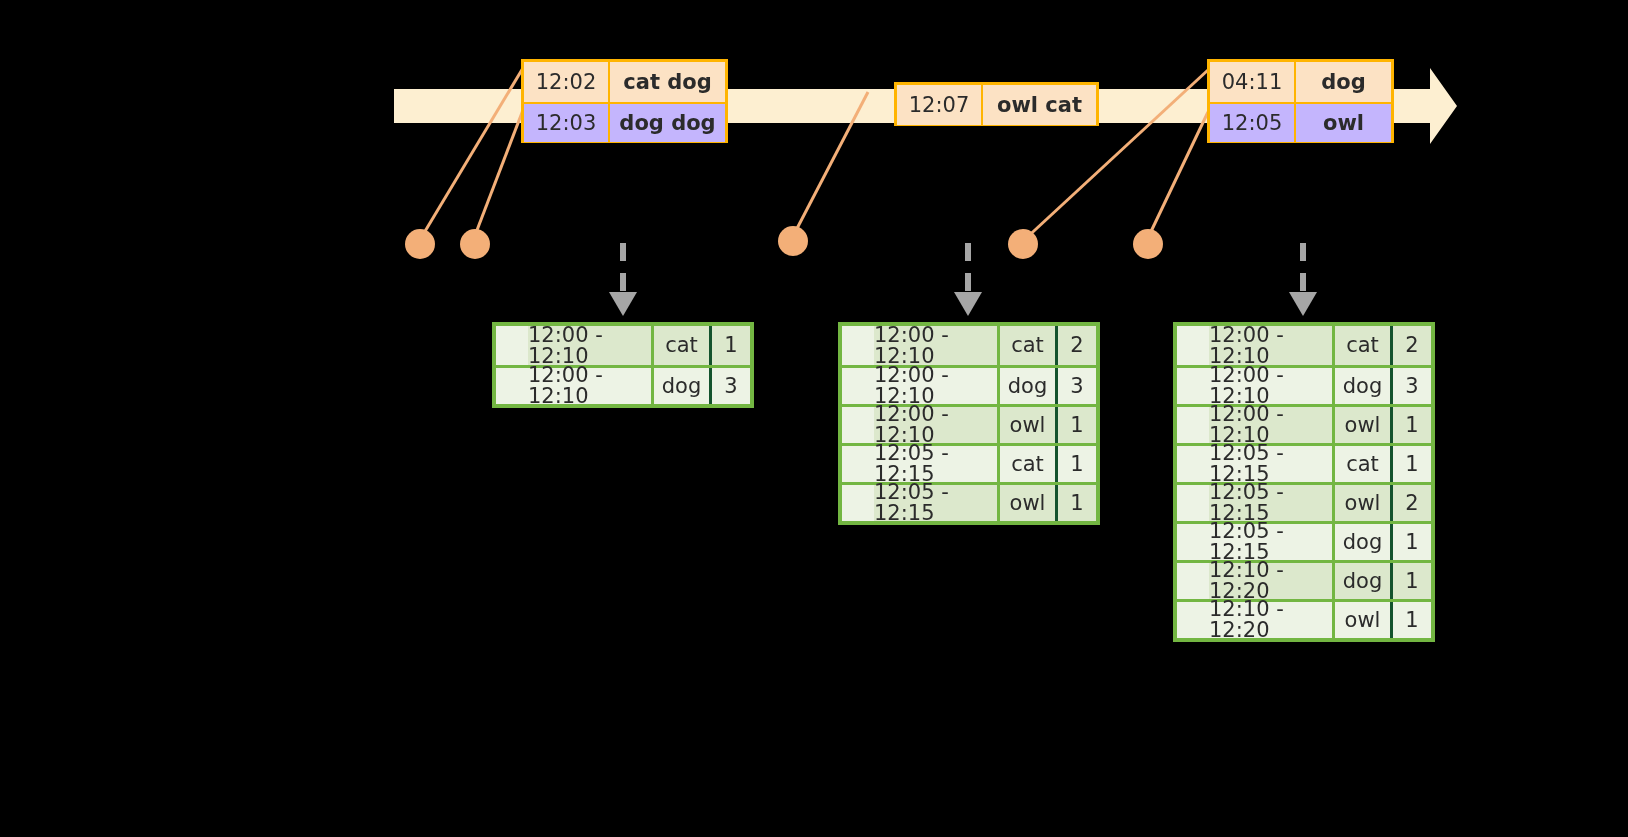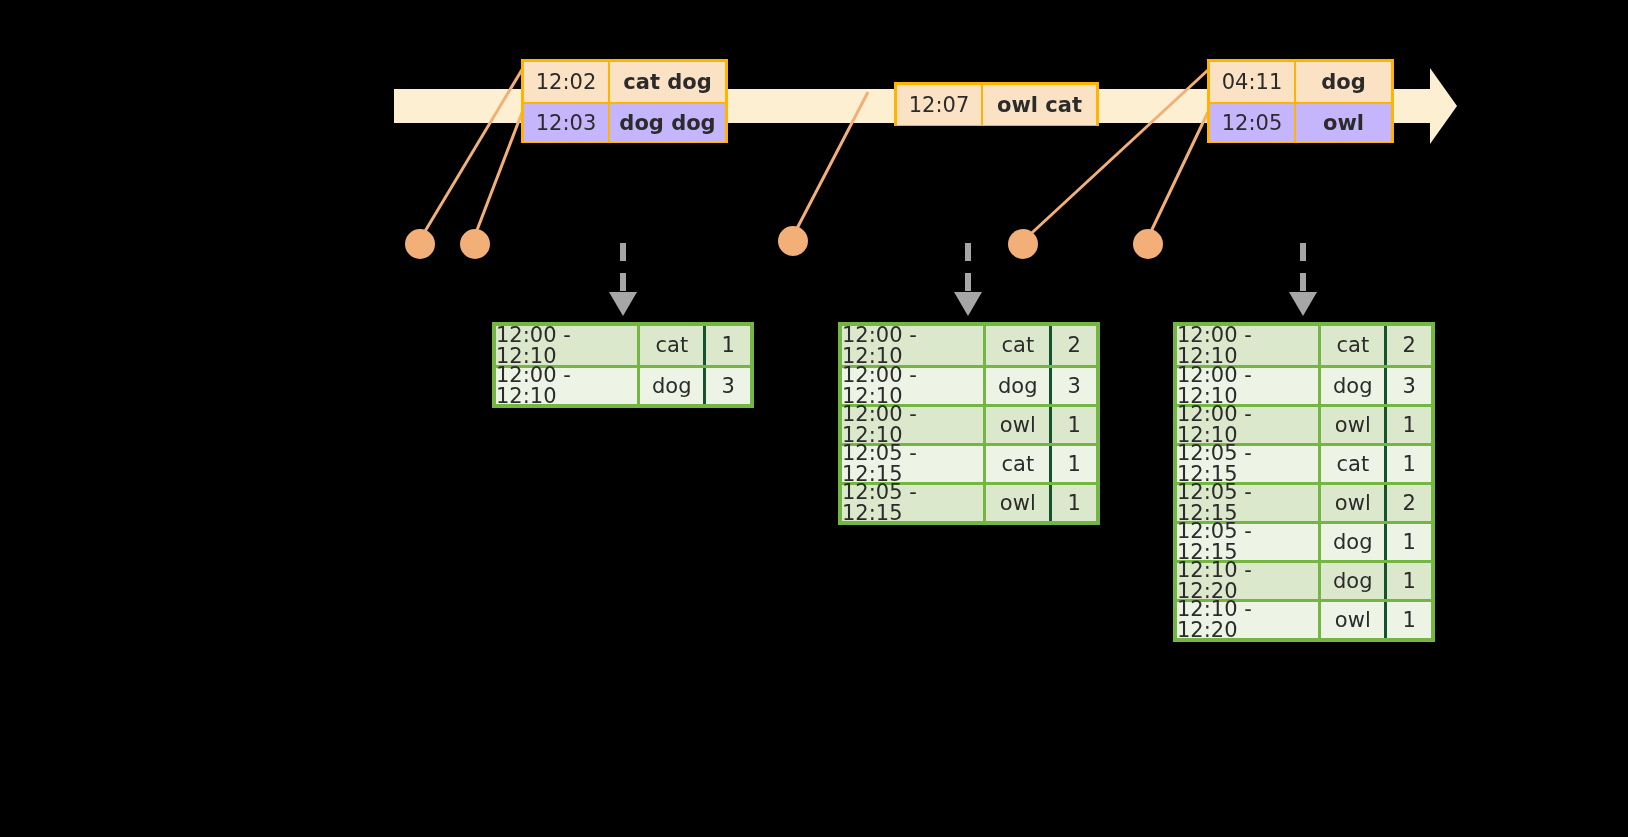--- a/index.html
+++ b/index.html
@@ -91,20 +91,21 @@
   .result-table {
     position: absolute;
     border: 4px solid #73B642;
     box-sizing: border-box;
     background: #EDF3E5;
   }
   .rt-row {
     display: flex;
     height: 39px;
     box-sizing: border-box;
+    padding-left: 32px;
   }
   .rt-row + .rt-row { border-top: 3px solid #73B642; }
   .rt-cell {
     display: flex;
     align-items: center;
     justify-content: center;
     font-size: 21px;
     color: #2b2b2b;
     box-sizing: border-box;
     background: #EDF3E5;

